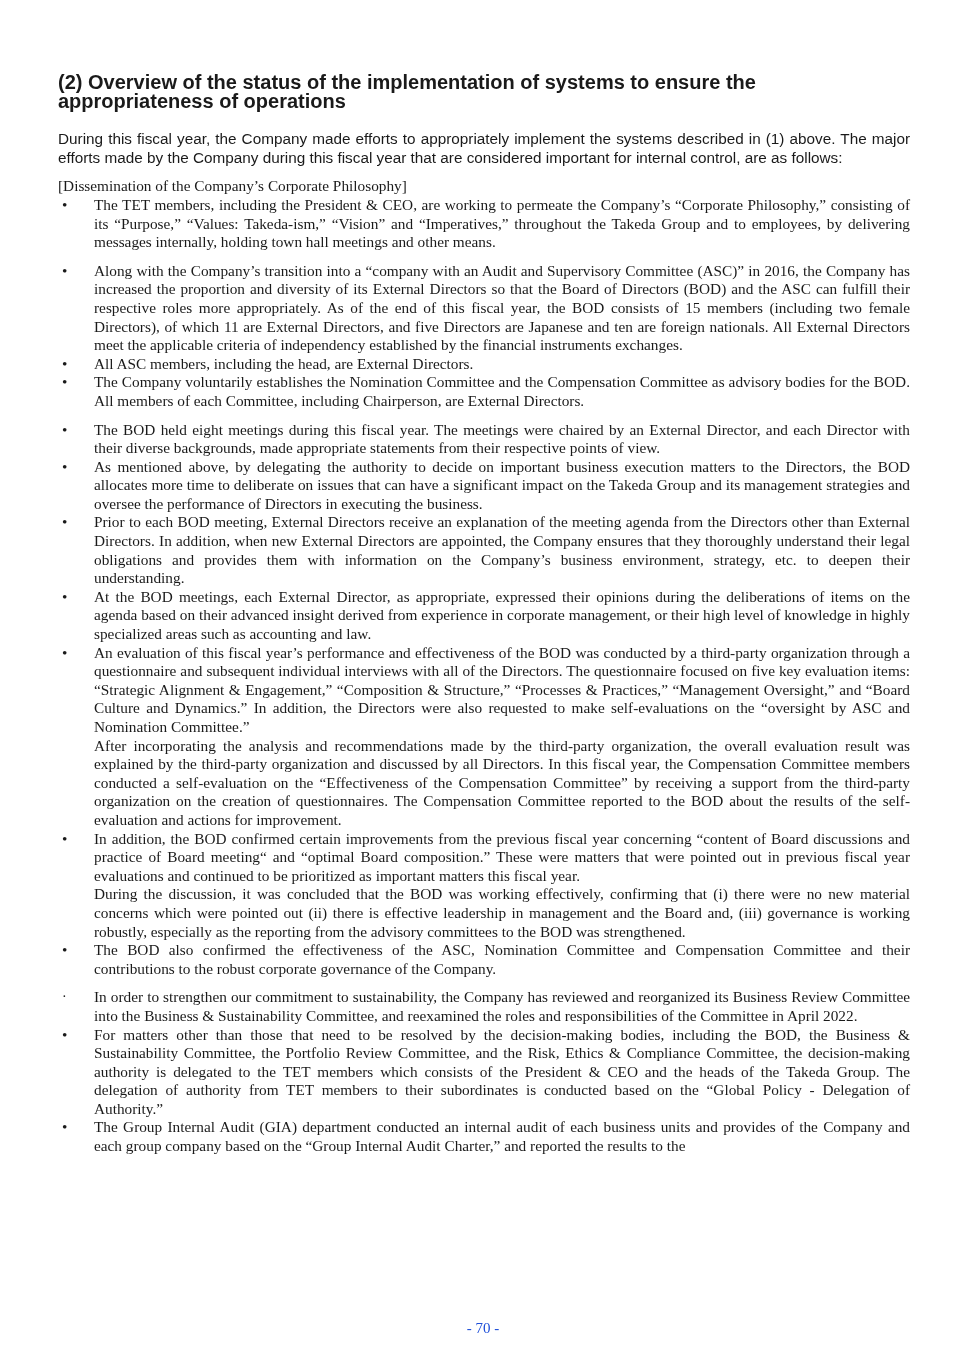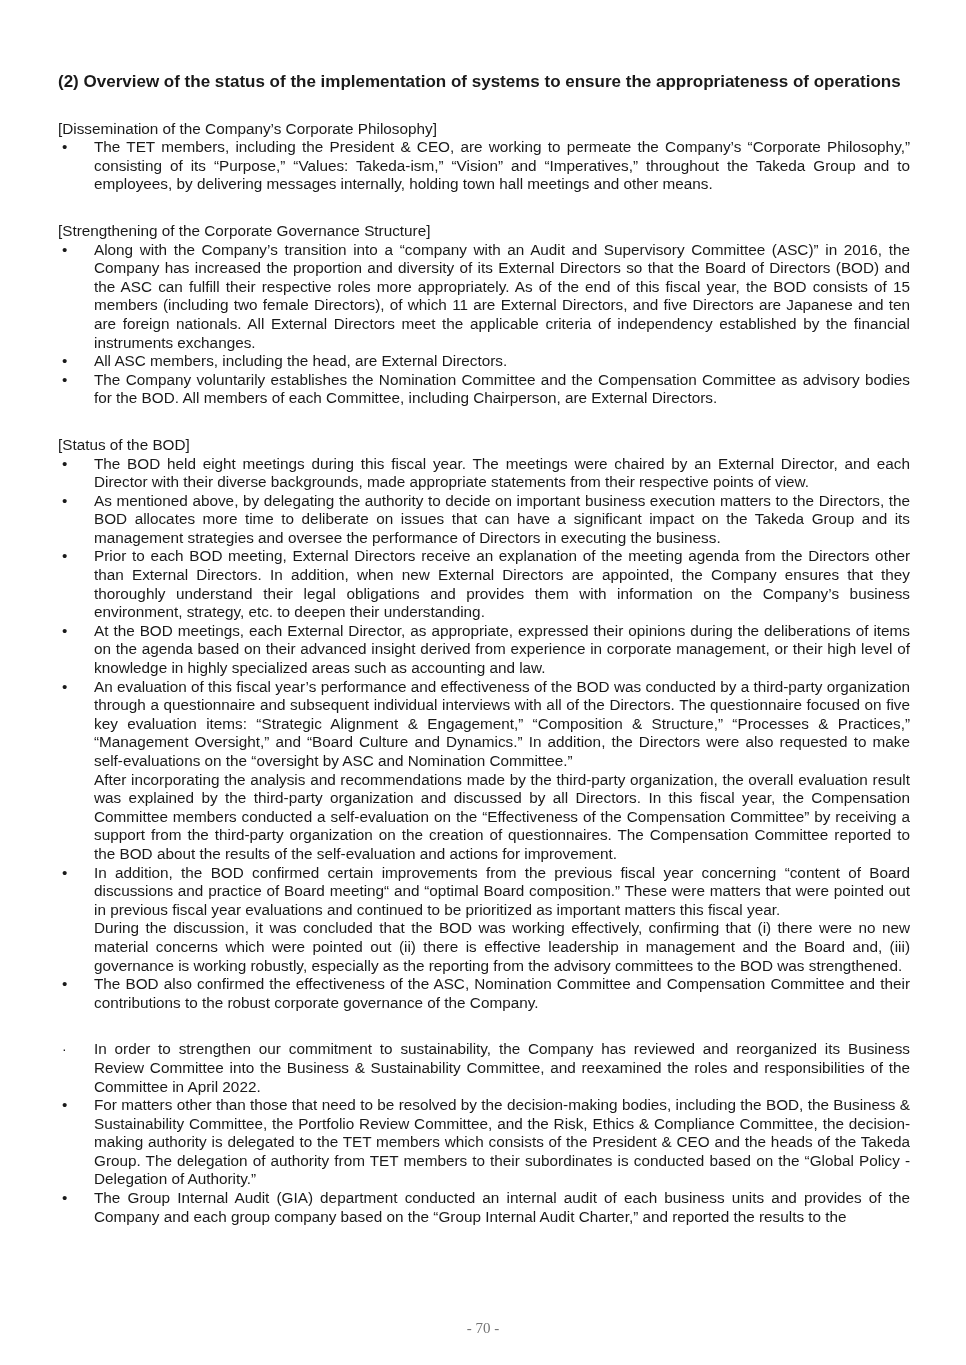--- a/index.html
+++ b/index.html
@@ -16,30 +16,31 @@
     font-family: "Liberation Sans", sans-serif;
     font-size: 15.3px;
     line-height: 18.6px;
     overflow: hidden;
   }
   .content {
     padding: 73px 56px 0 58px;
   }
   .doc-heading {
     margin: 0 0 20px 0;
-    font-size: 17px;
+    font-size: 20px;
     font-weight: bold;
     line-height: 18.6px;
   }
   .intro {
     margin: 0;
     text-align: justify;
   }
   .section {
-    margin-top: 28px;
+    margin-top: 10px;
+    font-family: Liberation Serif, serif;
   }
   .section-title {
     margin: 0;
   }
   .item {
     display: flex;
     align-items: flex-start;
   }
   .marker {
     flex: 0 0 36px;
@@ -59,44 +60,44 @@
     text-align: justify;
   }
   .footer {
     position: absolute;
     left: 0;
     right: 0;
     bottom: 27px;
     text-align: center;
     font-family: "Liberation Serif", serif;
     font-size: 15px;
-    color: #737373;
+    color: #1d4ed8;
   }
 </style>
 </head>
 <body>
 
 <div class="page">
   <div class="content">
 
     <p class="doc-heading">(2) Overview of the status of the implementation of systems to ensure the appropriateness of operations</p>
 
+    <p class="intro">During this fiscal year, the Company made efforts to appropriately implement the systems described in (1) above. The major efforts made by the Company during this fiscal year that are considered important for internal control, are as follows:</p>
 
     <div class="section">
       <p class="section-title">[Dissemination of the Company’s Corporate Philosophy]</p>
       <div class="item">
         <span class="marker">•</span>
         <div class="item-body">
           <p>The TET members, including the President &amp; CEO, are working to permeate the Company’s “Corporate Philosophy,” consisting of its “Purpose,” “Values: Takeda-ism,” “Vision” and “Imperatives,” throughout the Takeda Group and to employees, by delivering messages internally, holding town hall meetings and other means.</p>
         </div>
       </div>
     </div>
 
     <div class="section">
-      <p class="section-title">[Strengthening of the Corporate Governance Structure]</p>
       <div class="item">
         <span class="marker">•</span>
         <div class="item-body">
           <p>Along with the Company’s transition into a “company with an Audit and Supervisory Committee (ASC)” in 2016, the Company has increased the proportion and diversity of its External Directors so that the Board of Directors (BOD) and the ASC can fulfill their respective roles more appropriately. As of the end of this fiscal year, the BOD consists of 15 members (including two female Directors), of which 11 are External Directors, and five Directors are Japanese and ten are foreign nationals. All External Directors meet the applicable criteria of independency established by the financial instruments exchanges.</p>
         </div>
       </div>
       <div class="item">
         <span class="marker">•</span>
         <div class="item-body">
           <p>All ASC members, including the head, are External Directors.</p>
@@ -104,21 +105,20 @@
       </div>
       <div class="item">
         <span class="marker">•</span>
         <div class="item-body">
           <p>The Company voluntarily establishes the Nomination Committee and the Compensation Committee as advisory bodies for the BOD. All members of each Committee, including Chairperson, are External Directors.</p>
         </div>
       </div>
     </div>
 
     <div class="section">
-      <p class="section-title">[Status of the BOD]</p>
       <div class="item">
         <span class="marker">•</span>
         <div class="item-body">
           <p>The BOD held eight meetings during this fiscal year. The meetings were chaired by an External Director, and each Director with their diverse backgrounds, made appropriate statements from their respective points of view.</p>
         </div>
       </div>
       <div class="item">
         <span class="marker">•</span>
         <div class="item-body">
           <p>As mentioned above, by delegating the authority to decide on important business execution matters to the Directors, the BOD allocates more time to deliberate on issues that can have a significant impact on the Takeda Group and its management strategies and oversee the performance of Directors in executing the business.</p>

